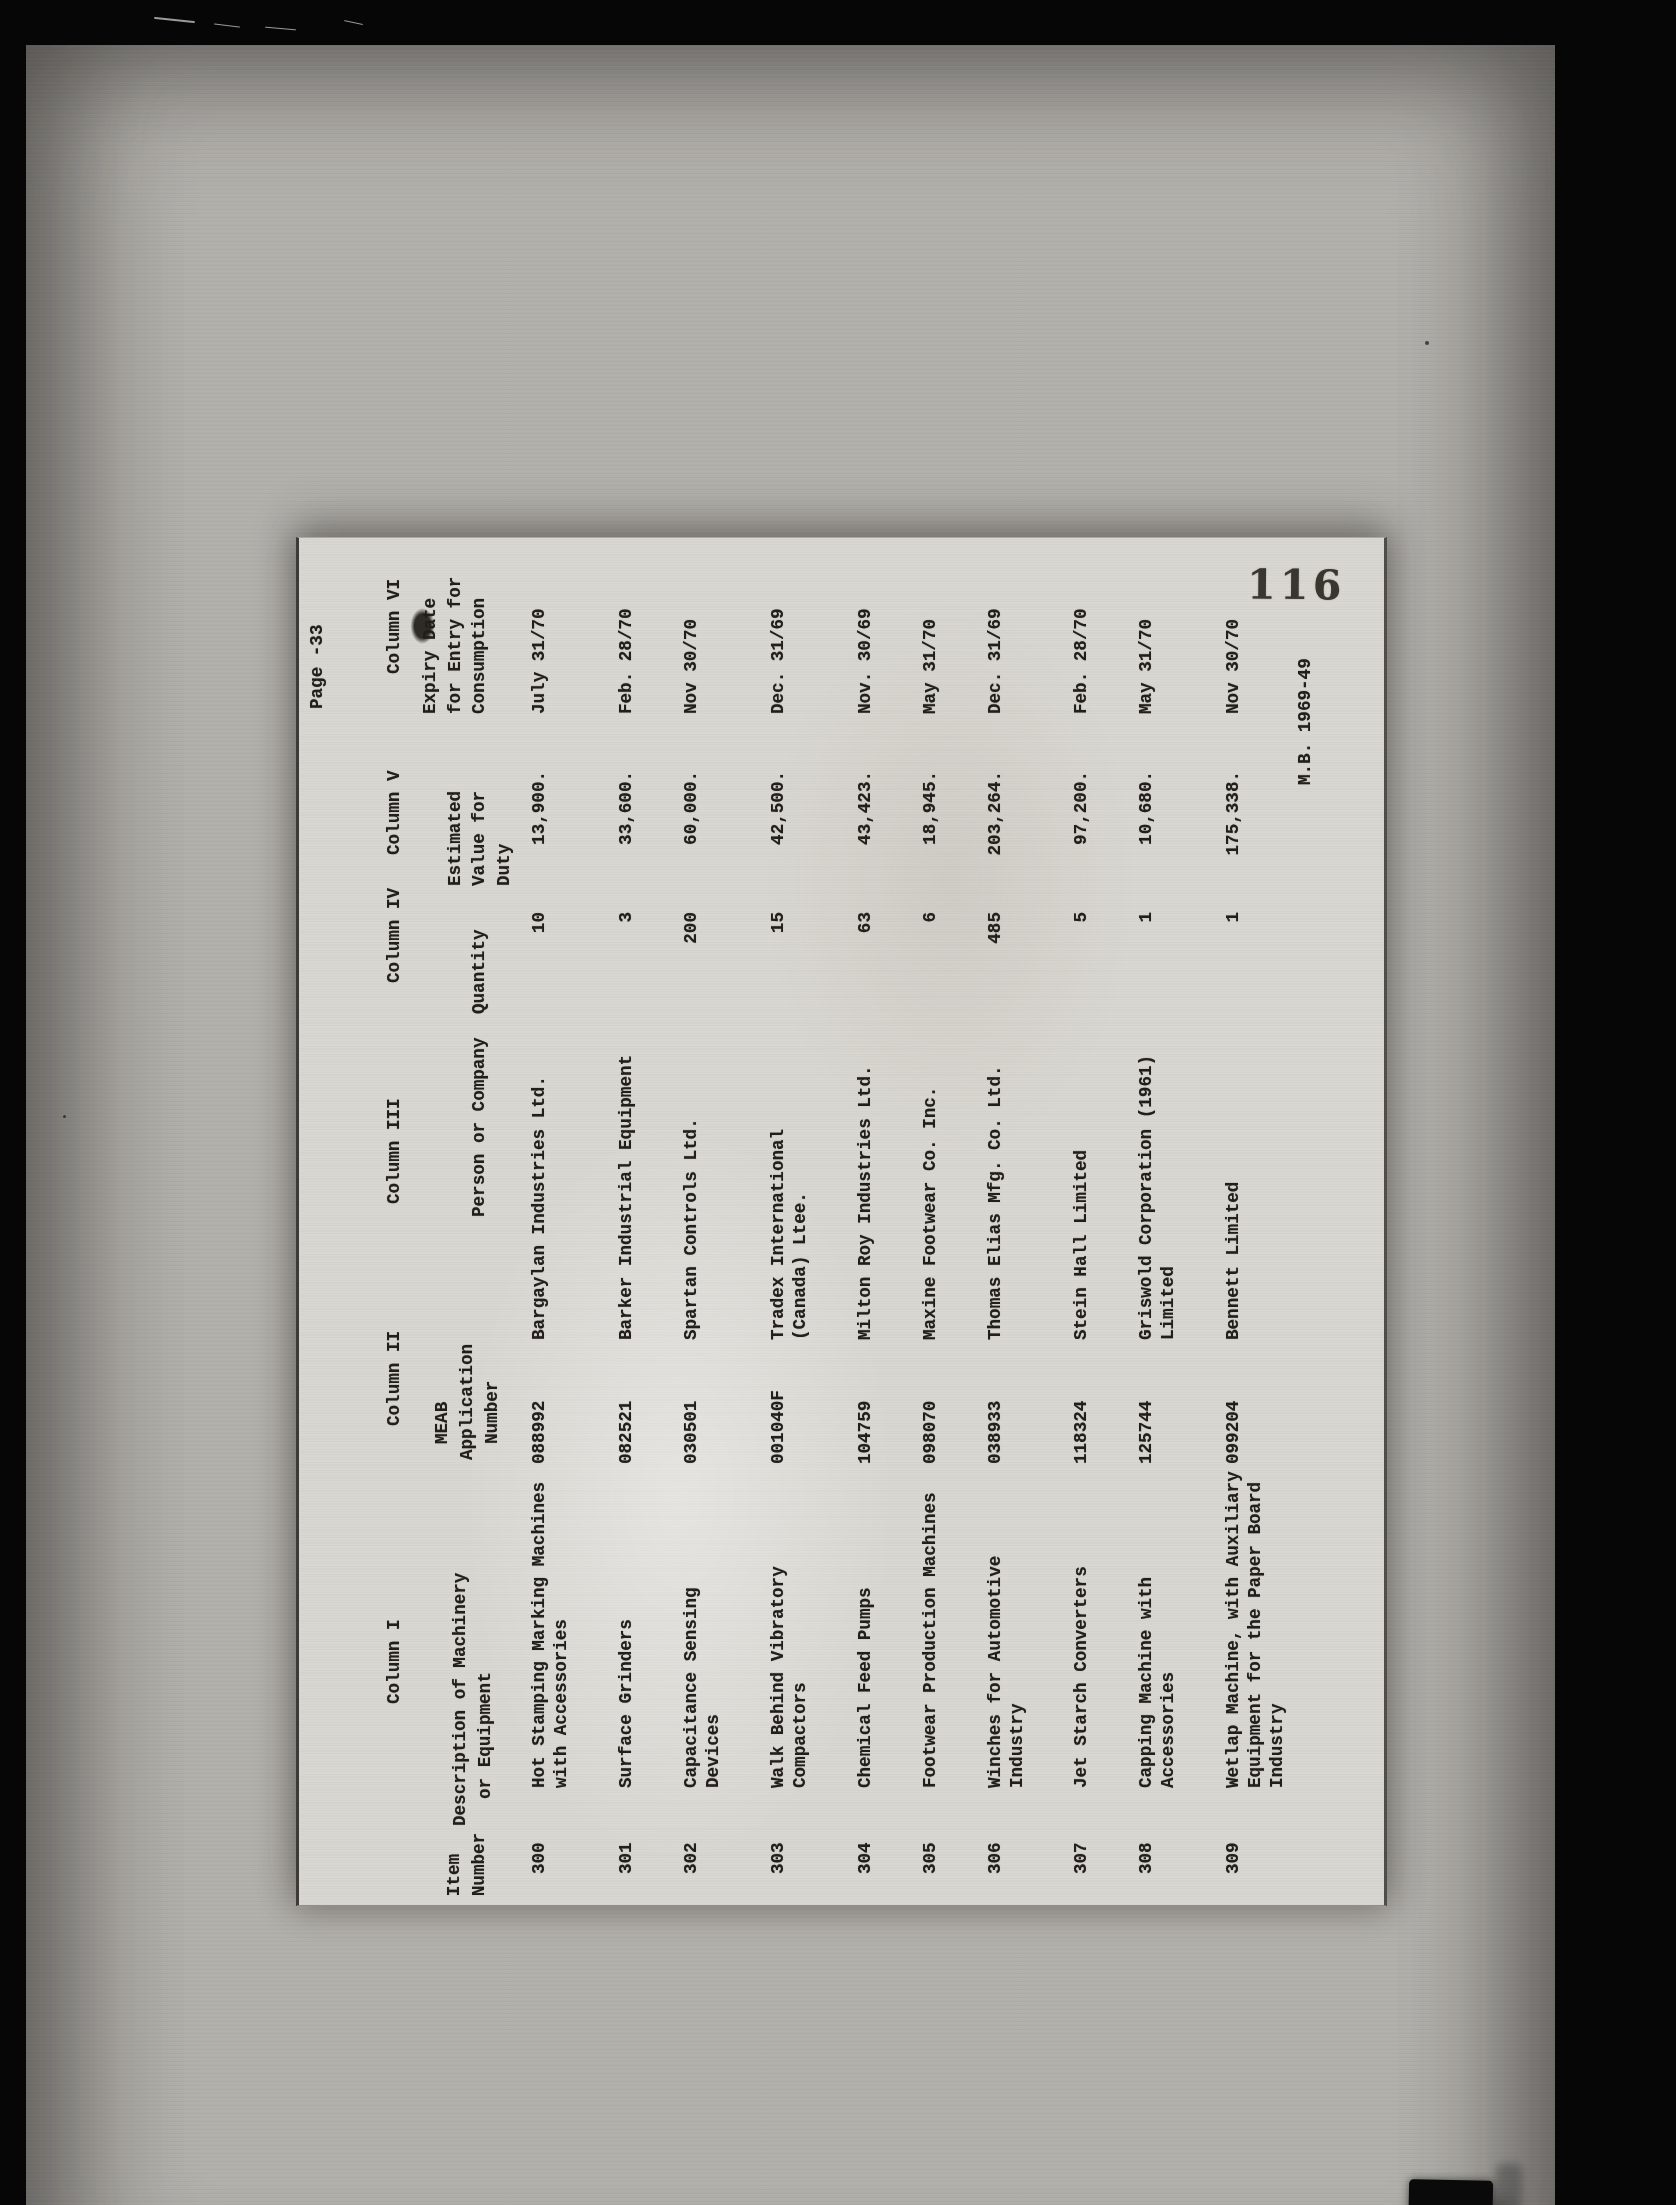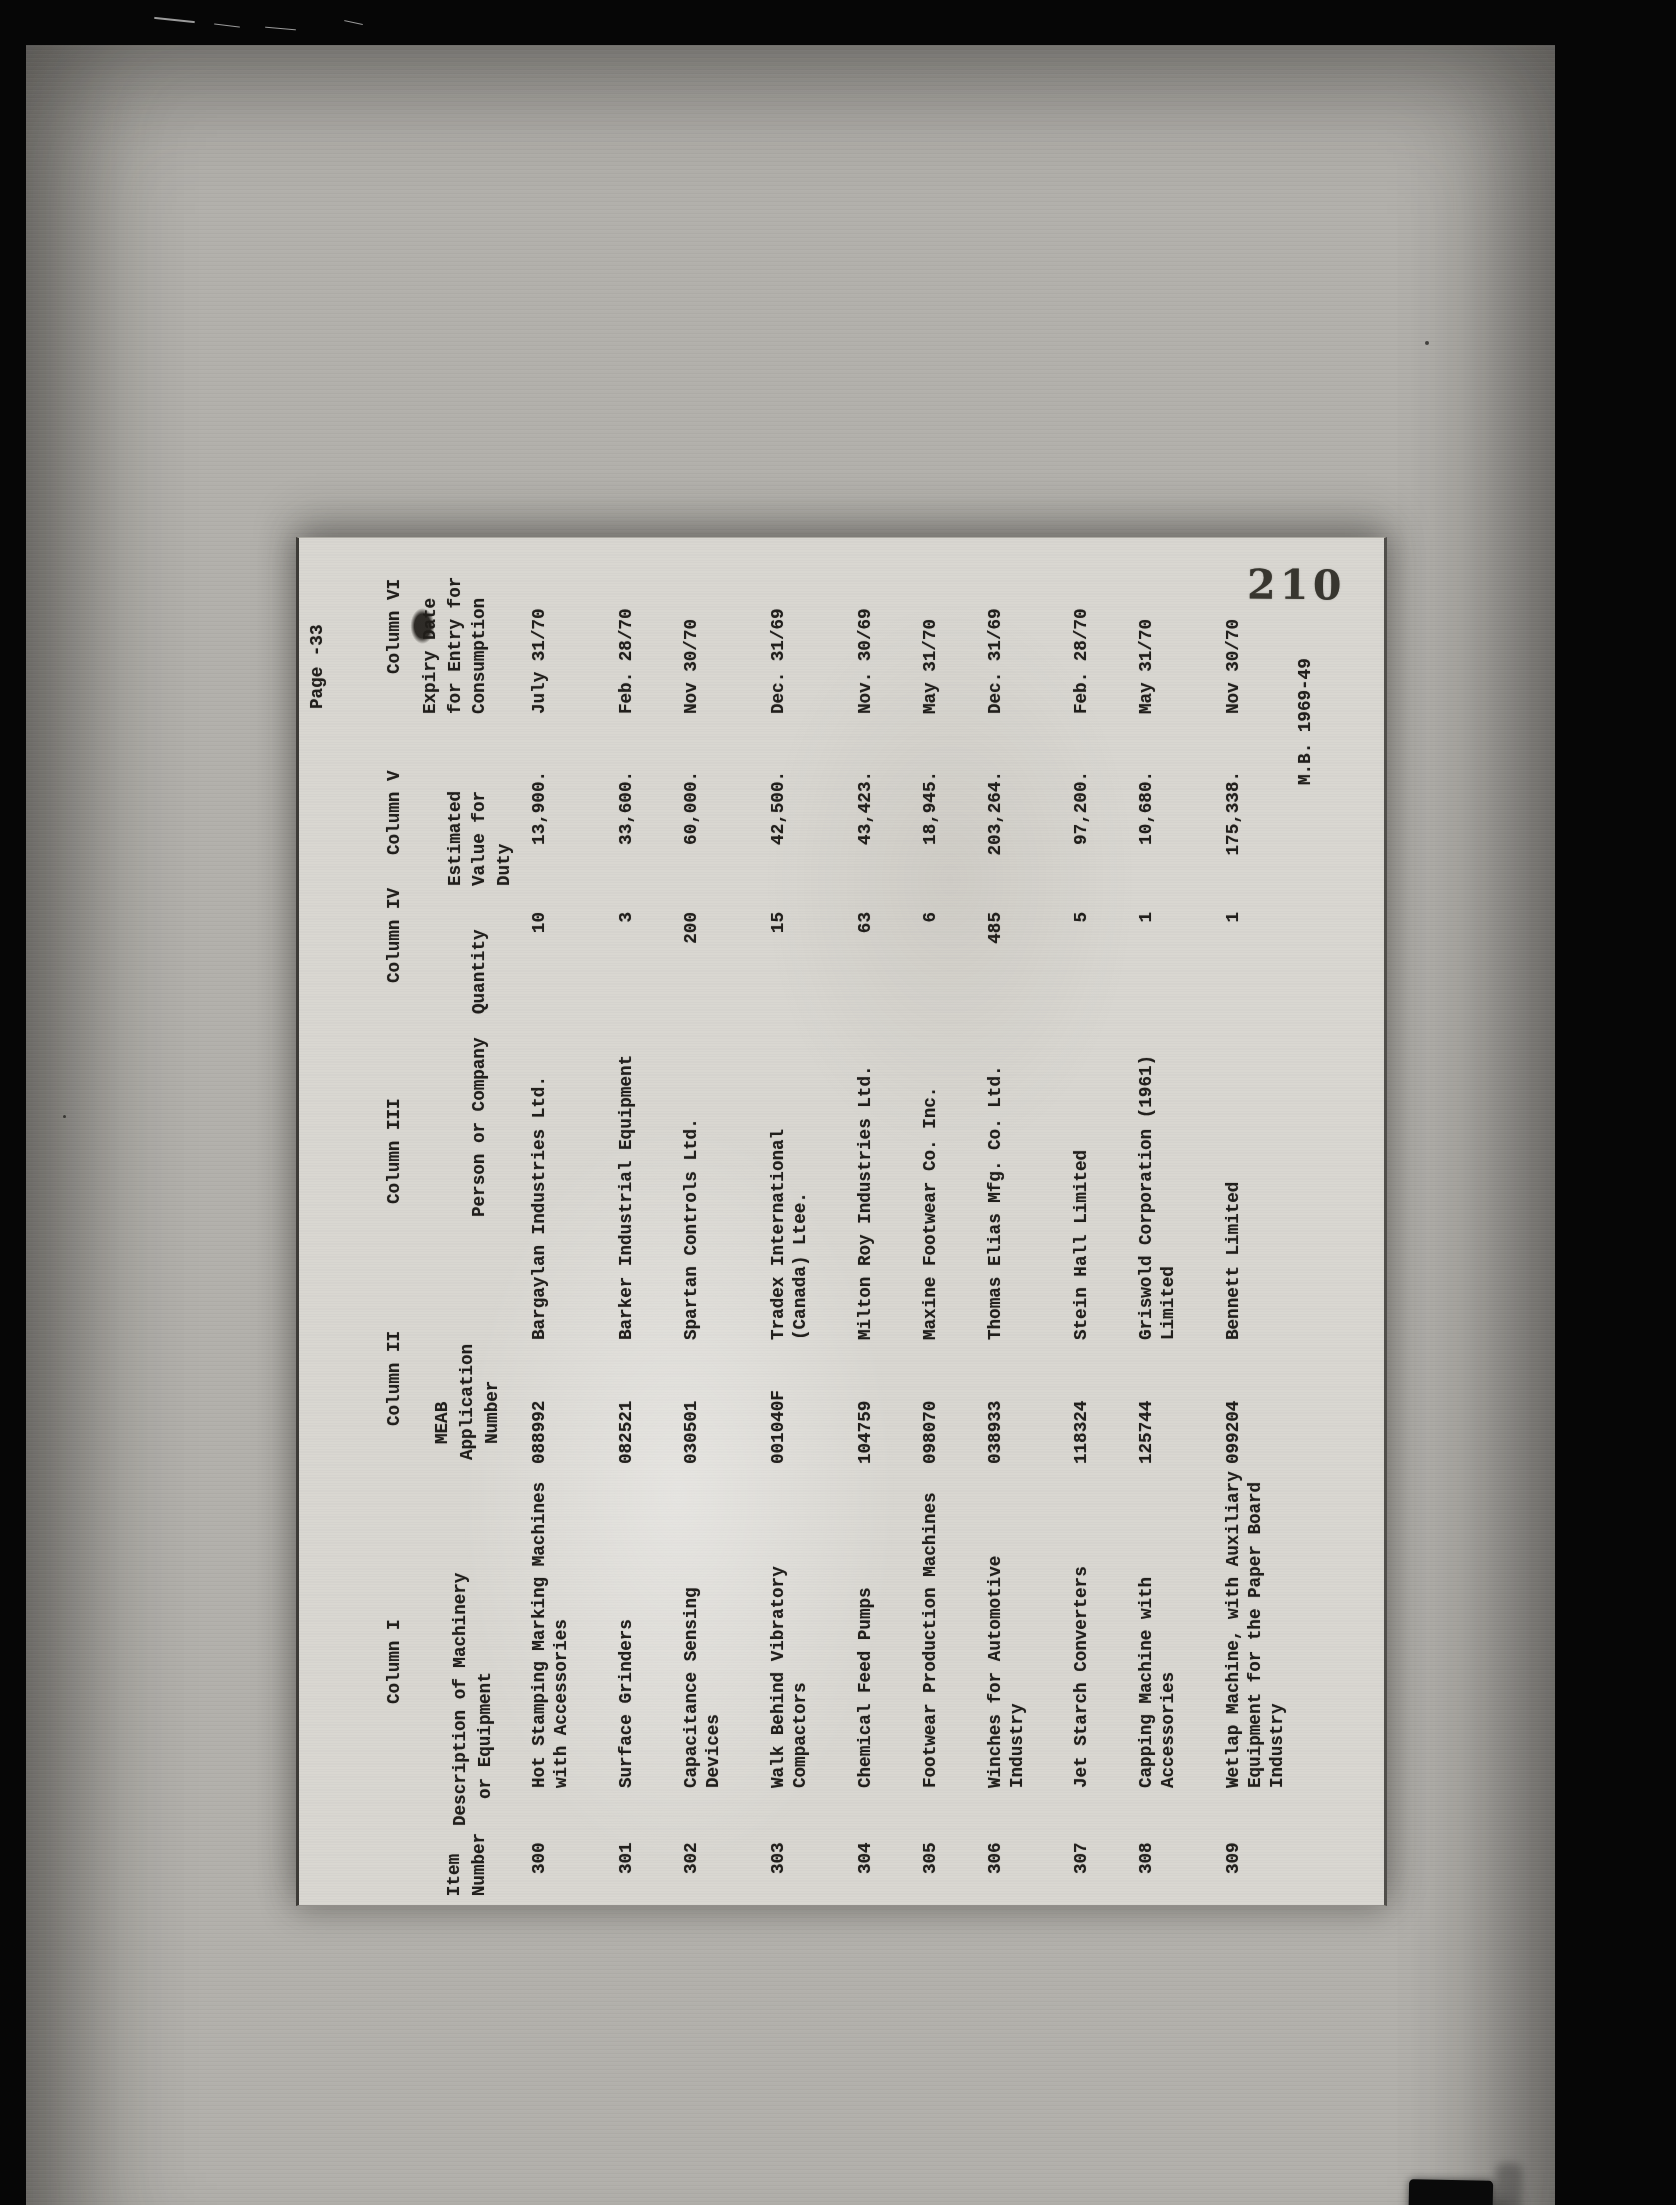--- a/index.html
+++ b/index.html
@@ -245,21 +245,21 @@
         <span class="ln">Bennett Limited</span>
       </div>
       <div class="tw c c-qty">1</div>
       <div class="tw c c-val">175,338.</div>
       <div class="tw c c-exp">Nov 30/70</div>
     </div>
 
     <div class="tw" style="left:1120px;top:995px;">M.B. 1969-49</div>
   </div>
 
-  <div class="stamp116">210</div>
+  <div class="stamp116">116</div>
 
   <div class="blackblob"></div>
 
   <div class="bar bar-top"></div>
   <div class="bar bar-left"></div>
   <div class="bar bar-right"></div>
 
   <div class="scratch" style="left:154px;top:18.5px;width:41px;height:1.8px;transform:rotate(6deg);"></div>
   <div class="scratch" style="left:214px;top:25px;width:25.6px;height:1.3px;transform:rotate(7deg);"></div>
   <div class="scratch" style="left:265px;top:28px;width:31px;height:1.3px;transform:rotate(5deg);"></div>

